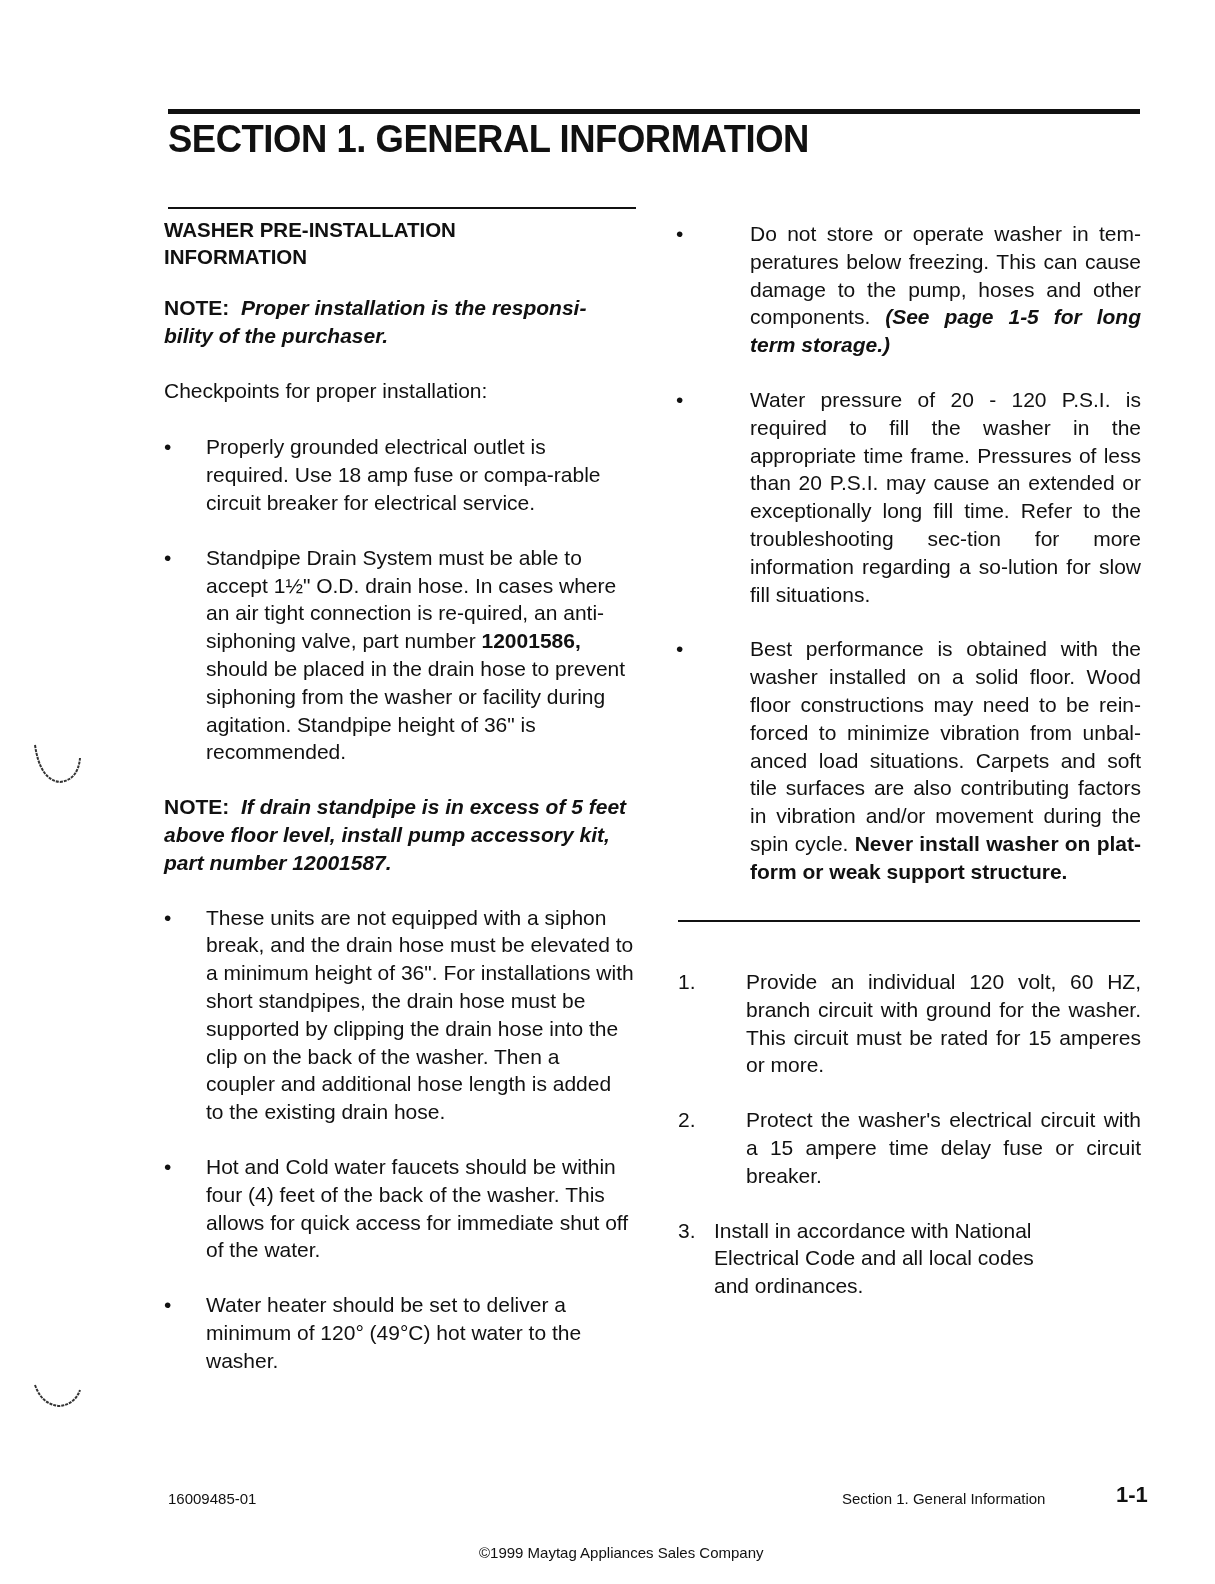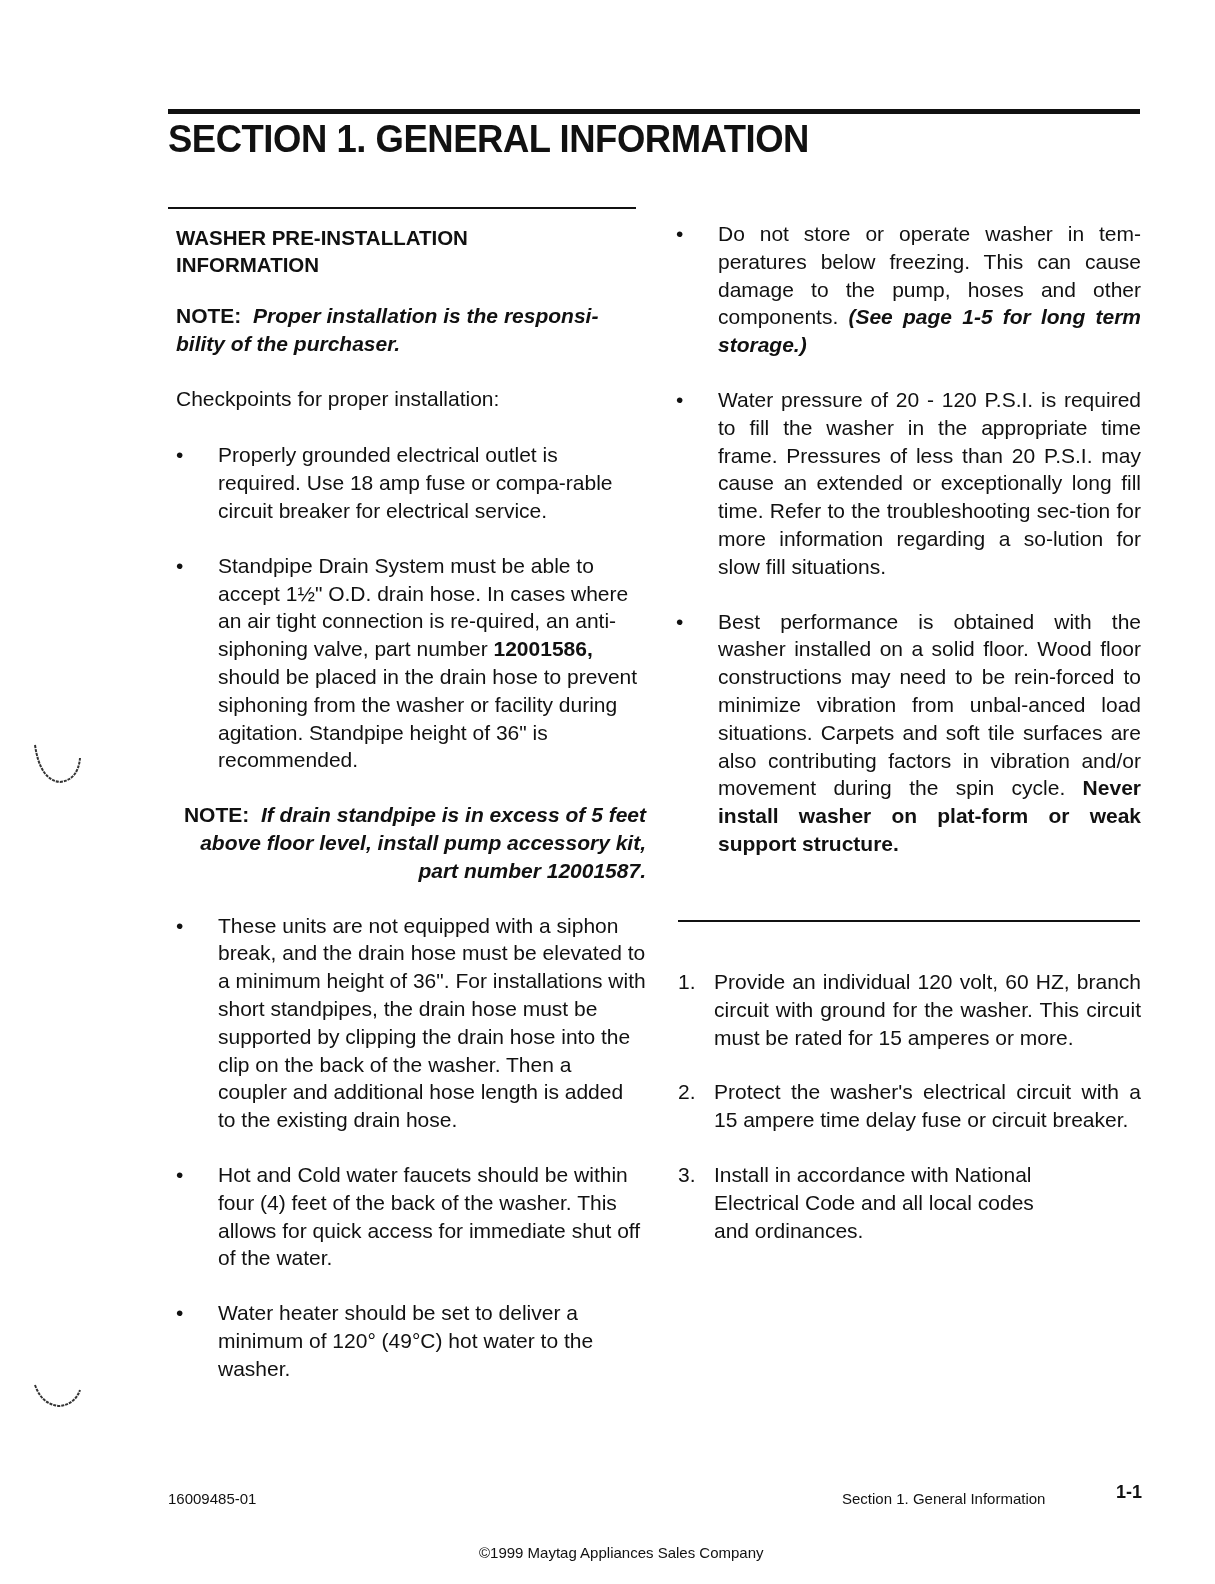--- a/index.html
+++ b/index.html
@@ -9,29 +9,29 @@
     font-family: "Liberation Sans", "DejaVu Sans", sans-serif;
   }
   .rule-top { position: absolute; left: 168px; top: 109px; width: 972px; height: 5px; background: #111; }
   .page-title {
     position: absolute; left: 168px; top: 118px; margin: 0;
     font-size: 38px; font-weight: bold; letter-spacing: -0.5px;
     transform: scaleX(0.96); transform-origin: left top;
   }
   .col-rule { position: absolute; height: 2px; background: #111; }
   .col { position: absolute; font-size: 21px; line-height: 27.8px; }
-  .col-left { left: 176px; top: 216px; width: 470px; margin-top: 8px; }
+  .col-left { left: 164px; top: 216px; width: 470px; }
   .col-right { left: 676px; top: 220px; width: 465px; }
   .heading { font-weight: bold; font-size: 20.5px; line-height: 27px; margin: 0; }
   .note { font-weight: bold; margin: 0; }
   .note em { font-style: italic; }
   p { margin: 0; }
   .bullet { position: relative; padding-left: 42px; }
   .bullet .dot { position: absolute; left: 0; top: 0; width: 42px; }
-  .justify { text-align: justify; }
+  .justify { text-align: justify; margin-left: 32px; }
   .num { position: relative; padding-left: 36px; }
   .num .n { position: absolute; left: 0; top: 0; }
   b.inline, strong { font-weight: bold; text-align: right; }
   .footer { position: absolute; font-family: "Liberation Sans", sans-serif; font-size: 15px; }
   .scan-mark { position: absolute; }
 </style>
 </head>
 <body>
 
 <svg class="scan-mark" style="left:30px;top:740px" width="60" height="60" viewBox="0 0 60 60">
@@ -59,21 +59,21 @@
   <div class="bullet" style="margin-top:29px;">
     <span class="dot">•</span>
     <p>Properly grounded electrical outlet is required.  Use 18 amp fuse or compa-rable circuit breaker for electrical service.</p>
   </div>
 
   <div class="bullet" style="margin-top:27px;">
     <span class="dot">•</span>
     <p><span>Standpipe Drain System must be able to accept 1½" O.D. drain hose.  In cases where an air tight connection is re-quired,  an anti-siphoning valve, part number </span><strong>12001586,</strong><span> should be placed in the drain hose to prevent siphoning from the washer or facility during agitation.  Standpipe height of 36" is recommended.</span></p>
   </div>
 
-  <p class="note" style="margin-top:27px;text-align:right;">
+  <p class="note" style="margin-top:27px;">
     <span>NOTE:</span>&nbsp;
     <em>If drain standpipe is in excess of 5 feet above floor level, install pump accessory kit, part number 12001587.</em>
   </p>
 
   <div class="bullet" style="margin-top:27px;">
     <span class="dot">•</span>
     <p>These units are not equipped with a siphon break, and the drain hose must be elevated to a minimum height of 36". For installations with short standpipes, the drain hose must be supported by clipping the drain hose into the clip on the back of the washer.  Then a coupler and additional hose length is added to the existing drain hose.</p>
   </div>
   <div class="bullet" style="margin-top:27px;">
     <span class="dot">•</span>
@@ -112,13 +112,13 @@
   </div>
   <div class="num" style="margin-top:27px;">
     <span class="n">3.</span>
     <p style="width:360px;">Install in accordance with National Electrical Code and all local codes and ordinances.</p>
   </div>
 </div>
 
 <div class="footer" style="left:168px;top:1490px;">16009485-01</div>
 <div class="footer" style="left:479px;top:1504px;margin-top:40px;">©1999 Maytag Appliances Sales Company</div>
 <div class="footer" style="left:842px;top:1490px;">Section 1.  General Information</div>
-<div class="footer" style="left:1116px;top:1482px;font-size:18px;font-weight:bold;">1-1</div>
+<div class="footer" style="left:1116px;top:1482px;font-size:22px;font-weight:bold;">1-1</div>
 
 </body></html>

